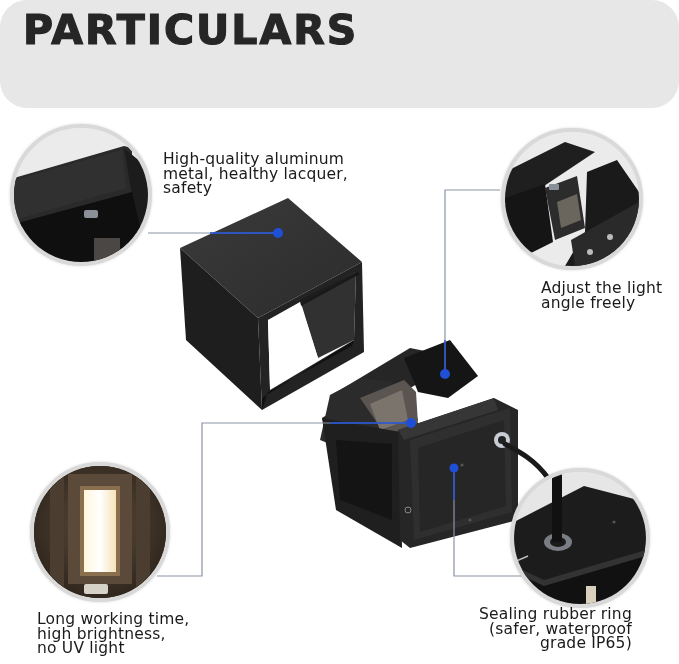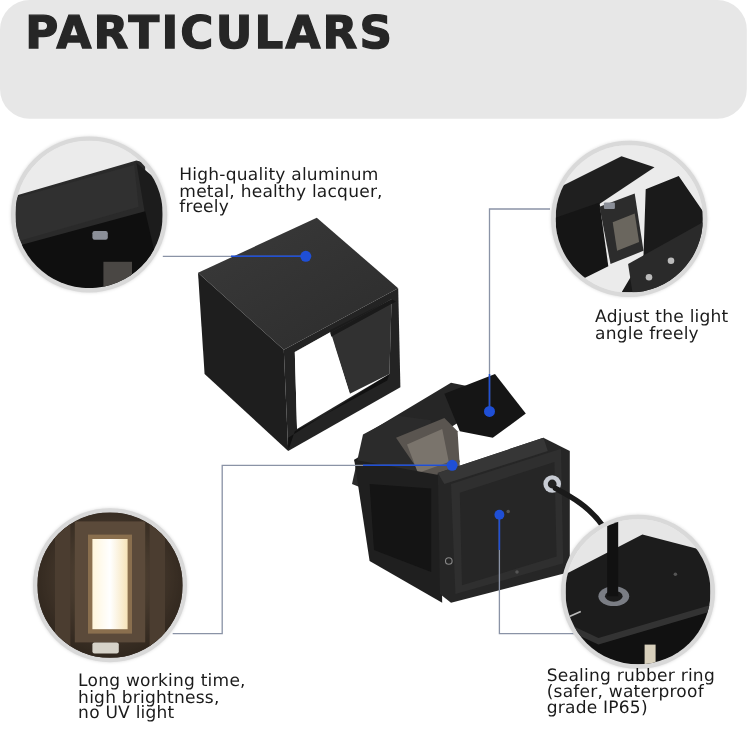--- a/index.html
+++ b/index.html
@@ -140,21 +140,21 @@
     <ellipse cx="44" cy="70" rx="8" ry="5" fill="#1a1a1a"></ellipse>
     <rect x="38" y="0" width="10" height="70" fill="#111"></rect>
     <circle cx="100" cy="50" r="1.6" fill="#555"></circle>
     <rect x="72" y="114" width="10" height="18" fill="#d8d0bc"></rect>
     <line x1="0" y1="90" x2="14" y2="84" stroke="#bbb" stroke-width="1.5"></line>
   </svg>
 </div>
 
 <div class="caption" style="left:163px; top:152px;">High-quality aluminum
 metal, healthy lacquer,
-freely</div>
+safety</div>
 <div class="caption" style="left:526px; top:281px;margin-left:15px;">Adjust the light
 angle freely</div>
-<div class="caption" style="left:37px; top:612px;margin-left:34px;">Long working time,
+<div class="caption" style="left:37px; top:612px;">Long working time,
 high brightness,
 no UV light</div>
-<div class="caption" style="left:497px; top:607px;">Sealing rubber ring
+<div class="caption" style="left:479px; top:607px;text-align:right;">Sealing rubber ring
 (safer, waterproof
 grade IP65)</div>
 
 </body></html>

